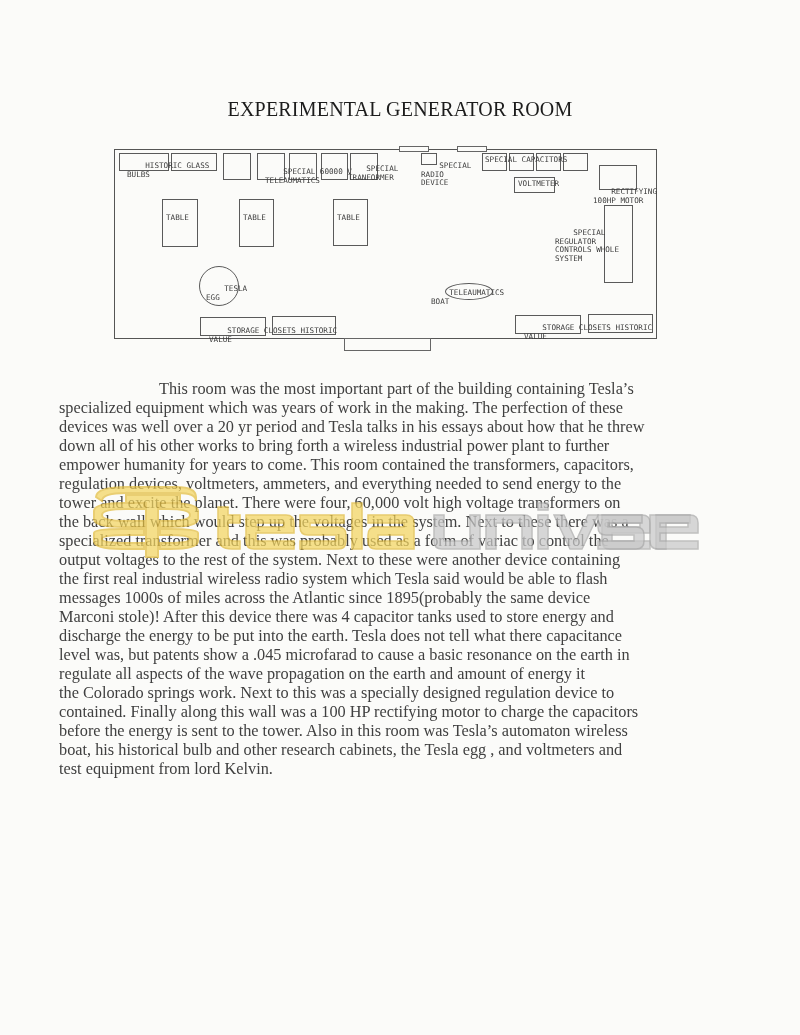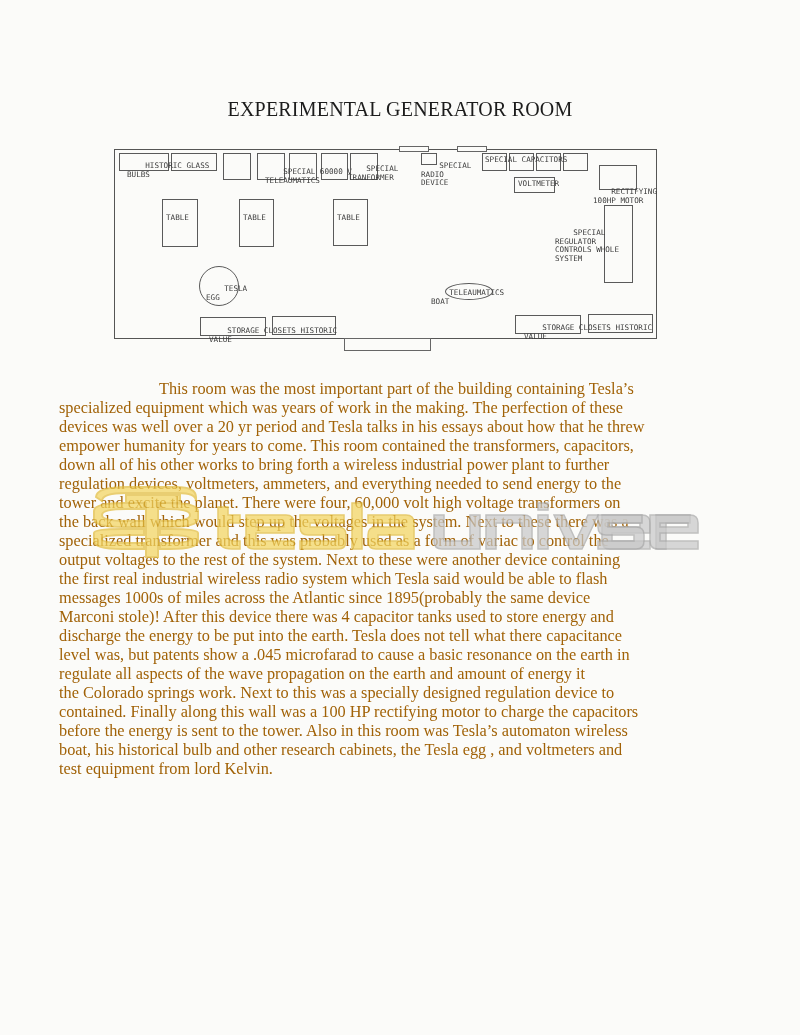--- a/index.html
+++ b/index.html
@@ -45,21 +45,21 @@
       position: absolute;
       border: 1px solid #666;
       background: #fbfbf9;
       box-sizing: border-box;
     }
     
     .para {
       position: absolute; left: 109px; top: 379px;
       width: 600px;
       font-size: 16.3px; line-height: 19px;
-      color: #a16207;
+      color: #404040;
       text-indent: 50px;
       white-space: normal;
     }
     .para span.line { display: block; white-space: nowrap; }
     .para span.line:not(:first-child) { text-indent: 0; }
     
     .wm { position: absolute; left: 88px; top: 483px; pointer-events: none; }
   </style>
 </head>
 <body>
@@ -139,22 +139,22 @@
     <span>STORAGE CLOSETS HISTORIC</span><br><span>VALUE</span>
   </div>
 
   <div class="door" style="left:229px;top:188px;width:87px;height:13px;"></div>
 </div>
 
 <div class="para">
   <span class="line">This room was the most important part of the building containing Tesla’s</span>
   <span class="line" style="margin-left:-50px">specialized equipment which was years of work in the making.  The perfection of these</span>
   <span class="line" style="margin-left:-50px">devices was well over a 20 yr period and Tesla talks in his essays about how that he threw</span>
+  <span class="line" style="margin-left:-50px">down all of his other works to bring forth a wireless industrial  power plant to further</span>
   <span class="line" style="margin-left:-50px">empower humanity for years to come.  This room contained the transformers, capacitors,</span>
-  <span class="line" style="margin-left:-50px">down all of his other works to bring forth a wireless industrial  power plant to further</span>
   <span class="line" style="margin-left:-50px">regulation devices, voltmeters, ammeters, and everything needed to send energy to the</span>
   <span class="line" style="margin-left:-50px">tower and excite the planet.  There were four, 60,000 volt  high voltage transformers on</span>
   <span class="line" style="margin-left:-50px">the back wall which would step up the voltages in the system.  Next to these there was a</span>
   <span class="line" style="margin-left:-50px">specialized transformer and this was probably used as a form of variac to control the</span>
   <span class="line" style="margin-left:-50px">output voltages to the rest of the system.  Next to these were another device containing</span>
   <span class="line" style="margin-left:-50px">the first real industrial wireless radio system which Tesla said would be able to flash</span>
   <span class="line" style="margin-left:-50px">messages 1000s of miles across the Atlantic since 1895(probably the same device</span>
   <span class="line" style="margin-left:-50px">Marconi stole)! After this device there was 4 capacitor tanks used to store energy and</span>
   <span class="line" style="margin-left:-50px">discharge the energy to be put into the earth. Tesla does not tell what there capacitance</span>
   <span class="line" style="margin-left:-50px">level was, but patents show a .045 microfarad to cause a basic resonance on the earth in</span>

